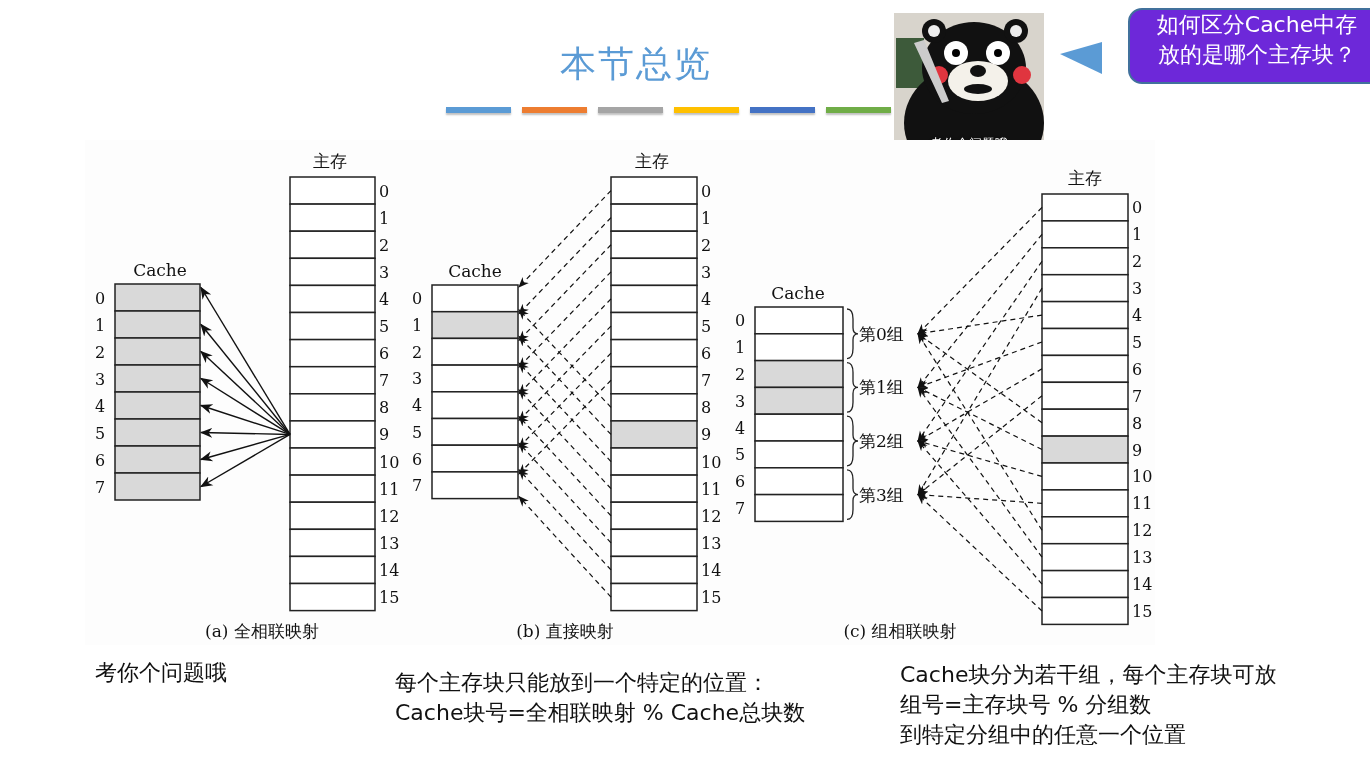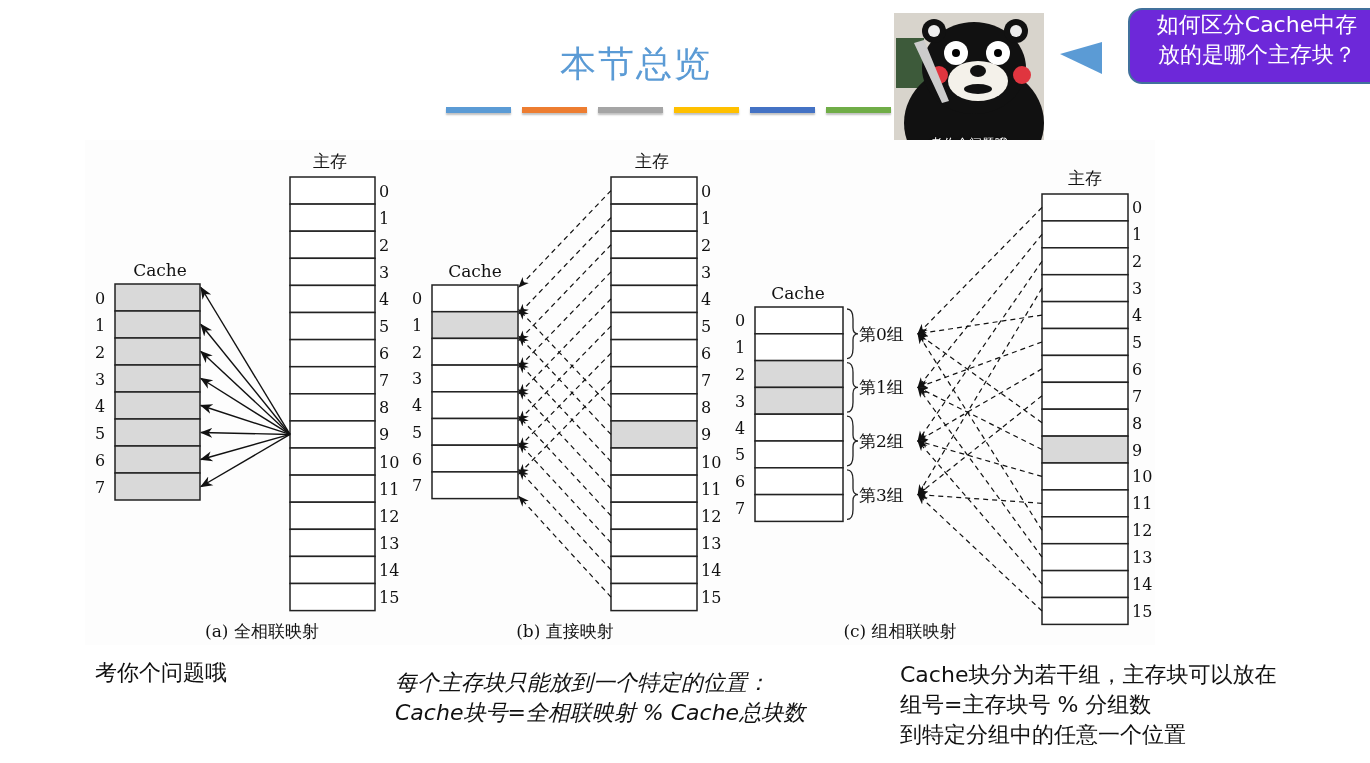--- a/index.html
+++ b/index.html
@@ -263,21 +263,21 @@
     <line x1="1042" y1="503.34999999999997" x2="918" y2="494.6" stroke="#111" stroke-width="1.2" stroke-dasharray="5,4" marker-end="url(#ah)"></line>
     <line x1="1042" y1="530.25" x2="918" y2="333.8" stroke="#111" stroke-width="1.2" stroke-dasharray="5,4" marker-end="url(#ah)"></line>
     <line x1="1042" y1="557.1500000000001" x2="918" y2="387.40000000000003" stroke="#111" stroke-width="1.2" stroke-dasharray="5,4" marker-end="url(#ah)"></line>
     <line x1="1042" y1="584.05" x2="918" y2="441" stroke="#111" stroke-width="1.2" stroke-dasharray="5,4" marker-end="url(#ah)"></line>
     <line x1="1042" y1="610.95" x2="918" y2="494.6" stroke="#111" stroke-width="1.2" stroke-dasharray="5,4" marker-end="url(#ah)"></line>
   </svg>
 
 <div class="desc" style="left:95px; top:658px;">
   <div>考你个问题哦</div>
 </div>
-<div class="desc" style="left:395px; top:668px;font-style:italic;">
+<div class="desc" style="left:395px; top:668px;">
   <div>每个主存块只能放到一个特定的位置：</div>
   <div>Cache块号=全相联映射 % Cache总块数</div>
 </div>
 <div class="desc" style="left:900px; top:660px;">
-  <div>Cache块分为若干组，主存块可以放在</div>
+  <div>Cache块分为若干组，每个主存块可放</div>
   <div>组号=主存块号 % 分组数</div>
   <div>到特定分组中的任意一个位置</div>
 </div>
 
 </body></html>

